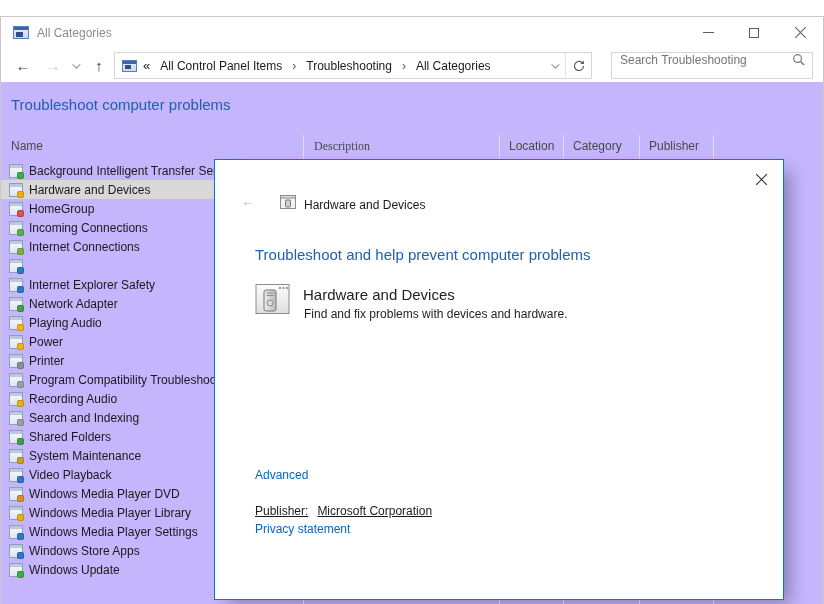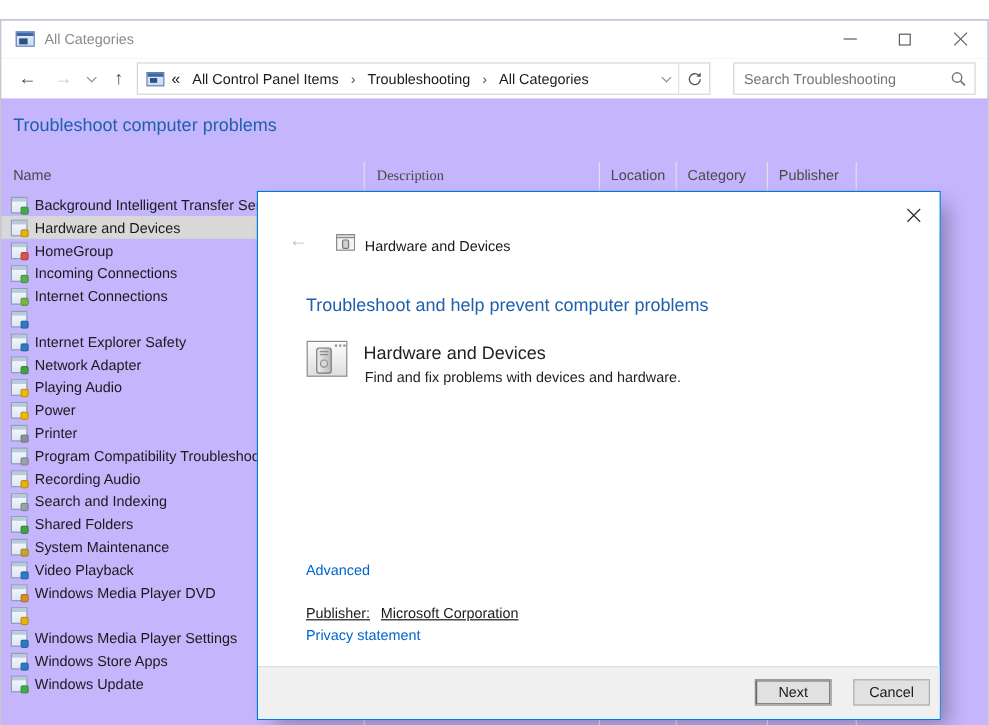--- a/index.html
+++ b/index.html
@@ -34,21 +34,21 @@
   .addressbar{position:absolute;left:113px;top:3px;width:478px;height:27px;border:1px solid #d6d6d6;display:flex;align-items:center;background:#fff;}
   .addr-icon{margin:0 6px 0 7px;width:15px;height:12px;border:1px solid #5a7fb5;background:linear-gradient(#e4eefb,#c9daf1);position:relative;flex:none;}
   .addr-icon::before{content:"";position:absolute;left:0;right:0;top:0;height:3px;background:#3f65a5;}
   .addr-icon::after{content:"";position:absolute;left:2px;top:4px;width:6px;height:4px;background:#2d4f8a;}
   .crumb-overflow{margin-right:6px;color:#1a1a1a;font-size:13px;}
   .crumb{padding:0 4px;white-space:nowrap;}
   .crumb-sep{padding:0 6px;color:#555;font-size:12px;}
   .addr-spacer{flex:1;}
   .addr-chev{margin-right:8px;}
   .addr-refresh{width:26px;height:25px;border-left:1px solid #e2e2e2;display:flex;align-items:center;justify-content:center;flex:none;}
-  .searchbox{position:absolute;left:610px;top:3px;width:202px;height:27px;border:1px solid #d6d6d6;display:flex;align-items:center;background:#fff;}
+  .searchbox{position:absolute;left:610px;top:3px;width:202px;height:27px;border:1px solid #d6d6d6;display:flex;align-items:flex-start;background:#fff;}
   .search-placeholder{flex:1;padding-left:8px;color:#757575;white-space:nowrap;overflow:hidden;}
   .search-mag{width:28px;display:flex;align-items:center;justify-content:center;flex:none;}
   
   .page-heading{position:absolute;left:10px;top:79px;font-size:15px;color:#2061ac;white-space:nowrap;}
   
   .colheaders{position:absolute;left:0;top:118px;right:0;height:23px;color:#4a4a4a;}
   .colh{position:absolute;top:4px;white-space:nowrap;}
   .colh-name{left:10px;}.colh-desc{left:313px;font-family:Liberation Serif, serif;}.colh-loc{left:508px;}.colh-cat{left:572px;}.colh-pub{left:648px;}
   .colsep{position:absolute;top:118px;width:1px;height:22px;background:#e2e2e2;}
   .bodyline{position:absolute;top:141px;width:1px;height:456px;background:#e9eef5;}
@@ -280,20 +280,21 @@
       <div class="row">
       <span class="li-icon" style="--acc: #d98e2b;">
           <span class="acc"></span>
         </span>
       <span class="li-label">Windows Media Player DVD</span>
     </div>
       <div class="row">
       <span class="li-icon" style="--acc: #e8b10f;">
           <span class="acc"></span>
         </span>
+      <span class="li-label">Windows Media Player Library</span>
     </div>
       <div class="row">
       <span class="li-icon" style="--acc: #2e79c7;">
           <span class="acc"></span>
         </span>
       <span class="li-label">Windows Media Player Settings</span>
     </div>
       <div class="row">
       <span class="li-icon" style="--acc: #2e79c7;">
           <span class="acc"></span>
@@ -350,20 +351,16 @@
     </div>
     <div class="dlg-item-title">Hardware and Devices</div>
     <div class="dlg-item-desc">Find and fix problems with devices and hardware.</div>
 
     <div class="dlg-advanced">Advanced</div>
     <div class="dlg-publisher">
       <span>Publisher:</span><span class="pub-value">Microsoft Corporation</span>
     </div>
     <div class="dlg-privacy">Privacy statement</div>
 
-    <div class="dlg-footer">
-      <div class="btn btn-next">Next</div>
-      <div class="btn btn-cancel">Cancel</div>
-    </div>
   </div>
 
   <div class="bottom-shadow"></div>
 </div>
 
 </body></html>

